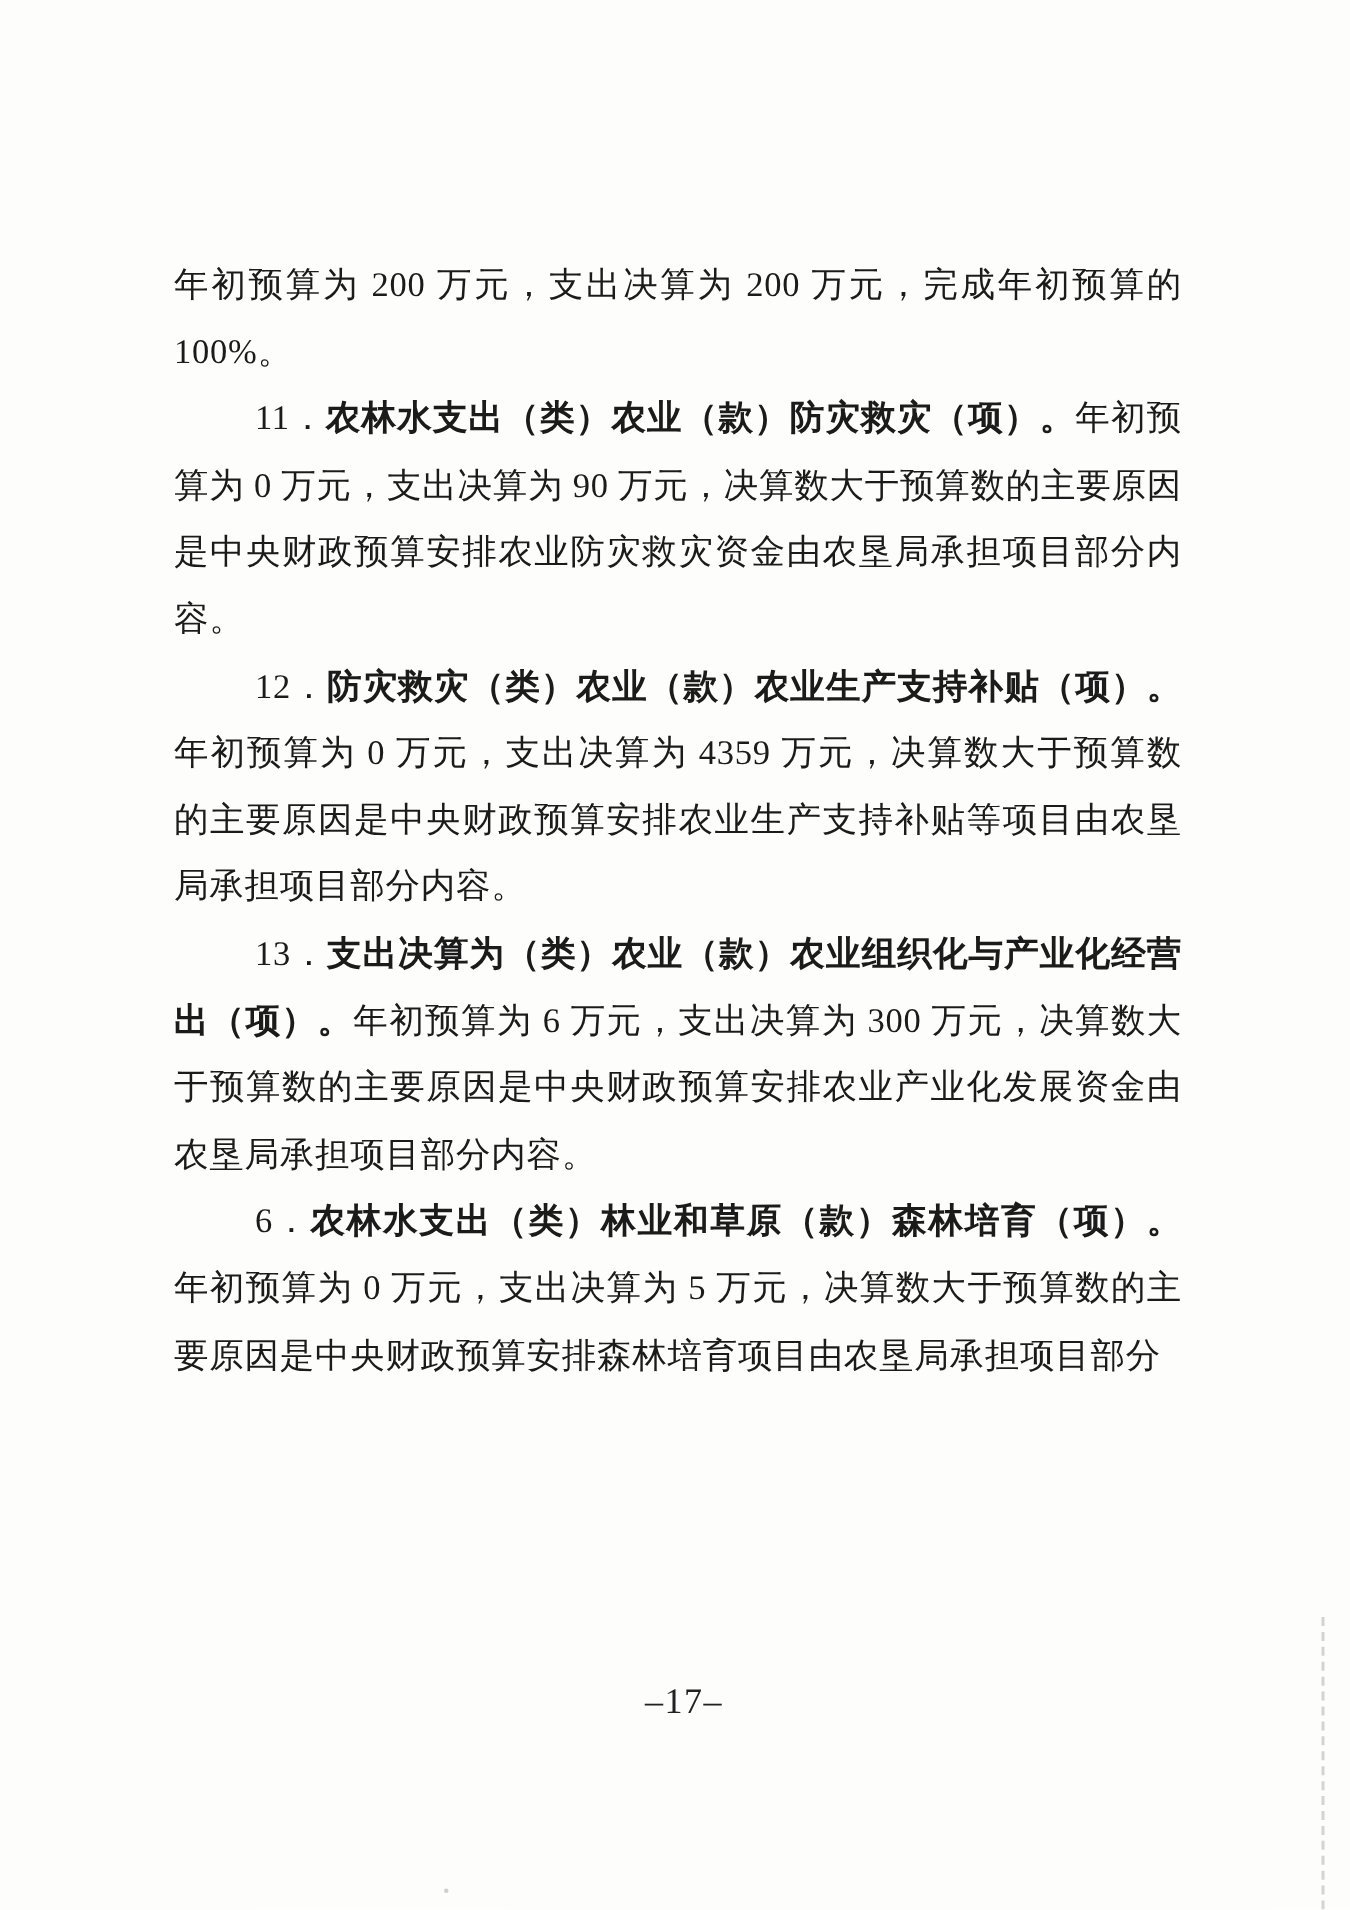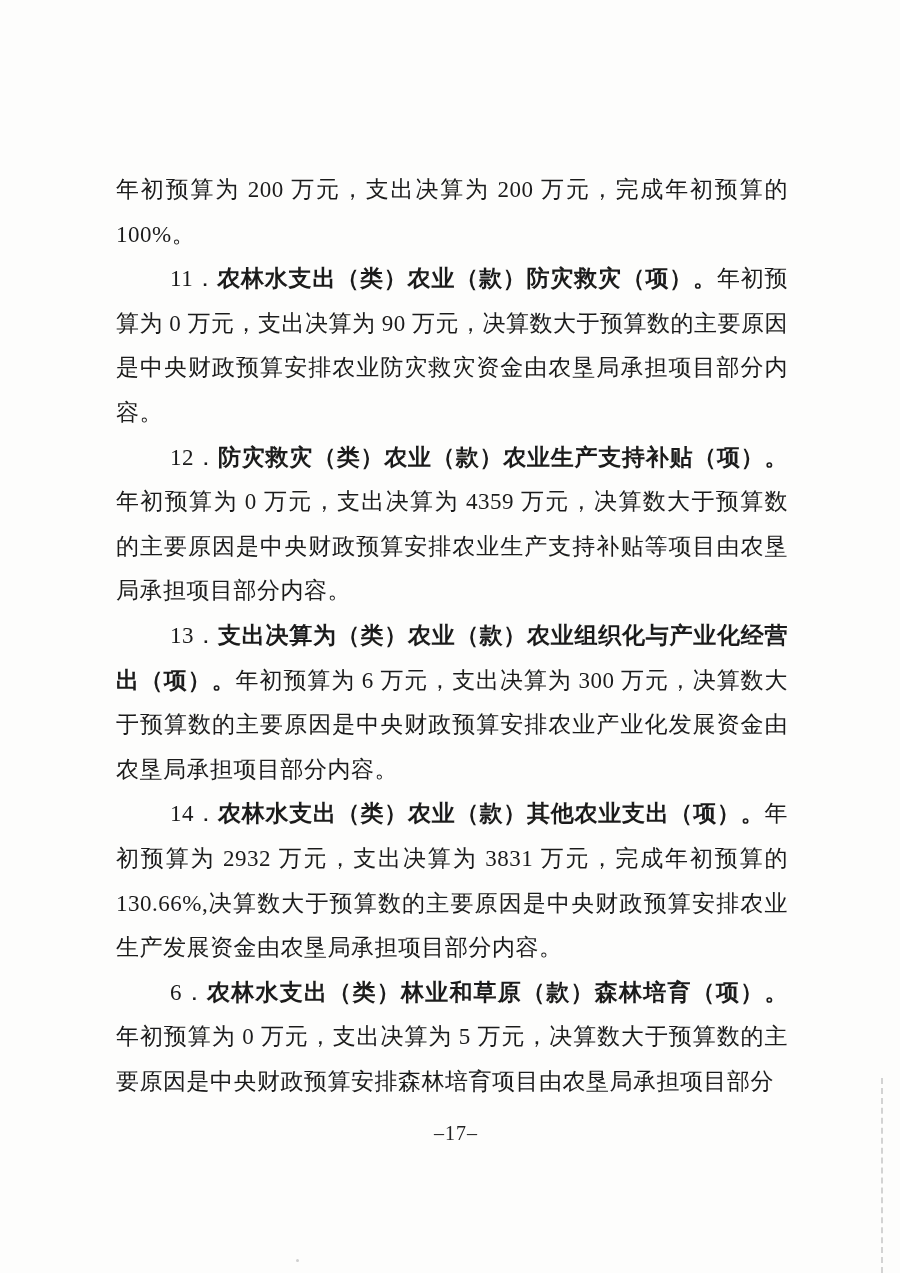--- a/index.html
+++ b/index.html
@@ -45,21 +45,21 @@
   }
   .body-text {
     font-weight: 400;
   }
   .page-number {
     position: absolute;
     left: 120px;
     top: 1122px;
     width: 672px;
     text-align: center;
-    font-size: 20px;
+    font-size: 24px;
     color: #222222;
     letter-spacing: 1px;
   }
   .scan-artifact {
     position: absolute;
     left: 881px;
     top: 1078px;
     height: 195px;
     width: 0;
     border-left: 2px dashed #c6c6c6;
@@ -83,21 +83,20 @@
   <div class="content">
 
     <p class="para"><span class="body-text">年初预算为 200 万元，支出决算为 200 万元，完成年初预算的100%。</span></p>
 
     <p class="para indent"><span class="num">11．</span><span class="head">农林水支出（类）农业（款）防灾救灾（项）。</span><span class="body-text">年初预算为 0 万元，支出决算为 90 万元，决算数大于预算数的主要原因是中央财政预算安排农业防灾救灾资金由农垦局承担项目部分内容。</span></p>
 
     <p class="para indent"><span class="num">12．</span><span class="head">防灾救灾（类）农业（款）农业生产支持补贴（项）。</span><span class="body-text">年初预算为 0 万元，支出决算为 4359 万元，决算数大于预算数的主要原因是中央财政预算安排农业生产支持补贴等项目由农垦局承担项目部分内容。</span></p>
 
     <p class="para indent"><span class="num">13．</span><span class="head">支出决算为（类）农业（款）农业组织化与产业化经营出（项）。</span><span class="body-text">年初预算为 6 万元，支出决算为 300 万元，决算数大于预算数的主要原因是中央财政预算安排农业产业化发展资金由农垦局承担项目部分内容。</span></p>
 
-    <p class="para indent"><span class="num">14．</span><span class="head">农林水支出（类）农业（款）其他农业支出（项）。</span><span class="body-text">年初预算为 2932 万元，支出决算为 3831 万元，完成年初预算的130.66%,决算数大于预算数的主要原因是中央财政预算安排农业生产发展资金由农垦局承担项目部分内容。</span></p>
 
     <p class="para indent"><span class="num">6．</span><span class="head">农林水支出（类）林业和草原（款）森林培育（项）。</span><span class="body-text">年初预算为 0 万元，支出决算为 5 万元，决算数大于预算数的主要原因是中央财政预算安排森林培育项目由农垦局承担项目部分</span></p>
 
   </div>
 
   <div class="page-number">–17–</div>
 
   <div class="scan-artifact"></div>
   <div class="scan-speck"></div>
 

